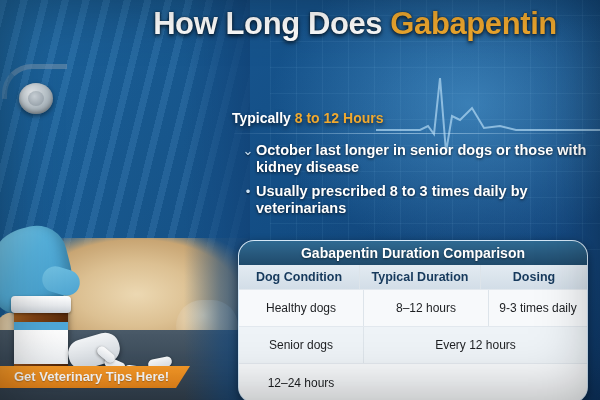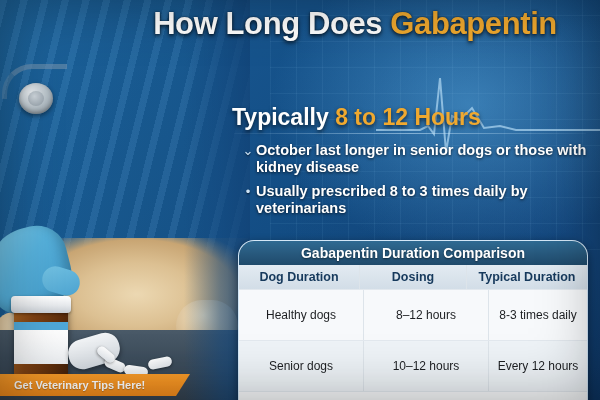--- a/index.html
+++ b/index.html
@@ -131,22 +131,22 @@
     position:absolute;left:118px;top:8px;width:474px;
     text-align:center;line-height:1.04;
     font-size:31px;font-weight:bold;letter-spacing:-.4px;
     color:#ffffff;
     text-shadow:0 2px 4px rgba(0,0,0,.72), 0 0 2px rgba(0,0,0,.5);
   }
   .title .hl{color:#f0a92f;}
   .title-l2{display:block;}
 
   .subtitle{
-    position:absolute;left:232px;top:104px;width:356px;
-    font-size:23px;font-weight:bold;color:#ffffff;
+    position:absolute;left:232px;top:110px;width:356px;
+    font-size:14px;font-weight:bold;color:#ffffff;
     text-shadow:0 2px 4px rgba(0,0,0,.68);
   }
   .subtitle .hl{color:#f0a92f;}
   .divider{
     position:absolute;left:234px;top:133px;width:352px;height:1px;
     background:linear-gradient(90deg, rgba(190,225,250,.05), rgba(200,230,250,.55), rgba(190,225,250,.05));
   }
 
   
   .bullets{position:absolute;left:240px;top:142px;width:352px;}
@@ -175,36 +175,36 @@
     text-shadow:0 1px 2px rgba(0,0,0,.5);
   }
   .trow{display:flex;}
   .thead .tcell{
     font-size:12.5px;font-weight:bold;color:#16395c;
     background:linear-gradient(180deg,#e3ebf2 0%,#d2dde7 100%);
     padding:5px 2px;
   }
   .tcell{
     flex:1 1 0;text-align:center;font-size:12px;color:#1d1f22;
-    padding:18px 4px;line-height:14px;
+    padding:11px 4px;line-height:14px;
     border-right:1px solid #dde4ea;
   }
   .tcell:last-child{border-right:none;}
   .tbody .trow{border-top:1px solid #e2e8ee;background:#f7f9fb;}
   .tbody .trow:nth-child(even){background:#eef3f7;}
   .tbody .trow.tall .tcell{padding:5px 4px;min-height:28px;display:flex;align-items:center;justify-content:center;}
   .col-a{flex:0 0 116px;}
   .col-b{flex:0 0 116px;}
   .col-c{flex:1 1 auto;}
 
   
   .cta{
-    position:absolute;left:0;bottom:4px;height:22px;width:190px;
+    position:absolute;left:0;bottom:12px;height:22px;width:190px;
     background:linear-gradient(180deg,#f79a28 0%,#f08a1b 100%);
-    color:#ffffff;font-size:11px;font-weight:bold;
+    color:#ffffff;font-size:13px;font-weight:bold;
     line-height:22px;padding-left:14px;box-sizing:border-box;
     clip-path:polygon(0 0, 100% 0, calc(100% - 14px) 100%, 0 100%);
     text-shadow:0 1px 1px rgba(0,0,0,.25);
   }
   .vignette{
     position:absolute;inset:0;pointer-events:none;
     box-shadow:inset 0 0 60px rgba(0,0,0,.35);
   }
 </style>
 </head>
@@ -257,33 +257,32 @@
     </div>
     <div class="bullet">
       <div class="bmark">•</div>
       <div class="btext">Usually prescribed 8 to 3 times daily by veterinarians</div>
     </div>
   </div>
 
   <div class="tbl">
     <div class="tbl-title">Gabapentin Duration Comparison</div>
     <div class="trow thead">
-      <div class="tcell col-a">Dog Duration</div>
+      <div class="tcell col-a">Dog Condition</div>
+      <div class="tcell col-b">Typical Duration</div>
       <div class="tcell col-c">Dosing</div>
-      <div class="tcell col-b">Typical Duration</div>
     </div>
     <div class="tbody">
       <div class="trow">
         <div class="tcell col-a">Healthy dogs</div>
         <div class="tcell col-b">8–12 hours</div>
-        <div class="tcell col-c">8-3 times daily</div>
+        <div class="tcell col-c">9-3 times daily</div>
       </div>
       <div class="trow">
         <div class="tcell col-a">Senior dogs</div>
-        <div class="tcell col-b">10–12 hours</div>
         <div class="tcell col-c">Every 12 hours</div>
       </div>
       <div class="trow tall">
         <div class="tcell col-b">12–24 hours</div>
       </div>
     </div>
   </div>
 
   <div class="cta">Get Veterinary Tips Here!</div>
 

